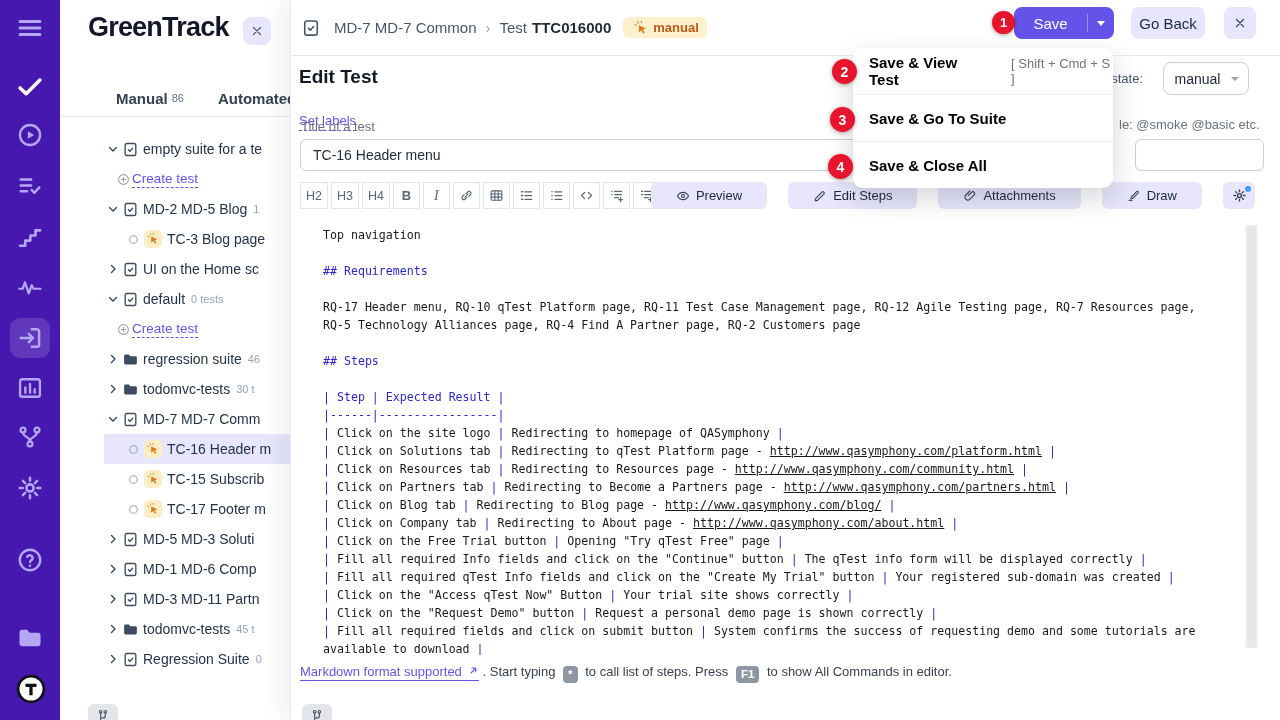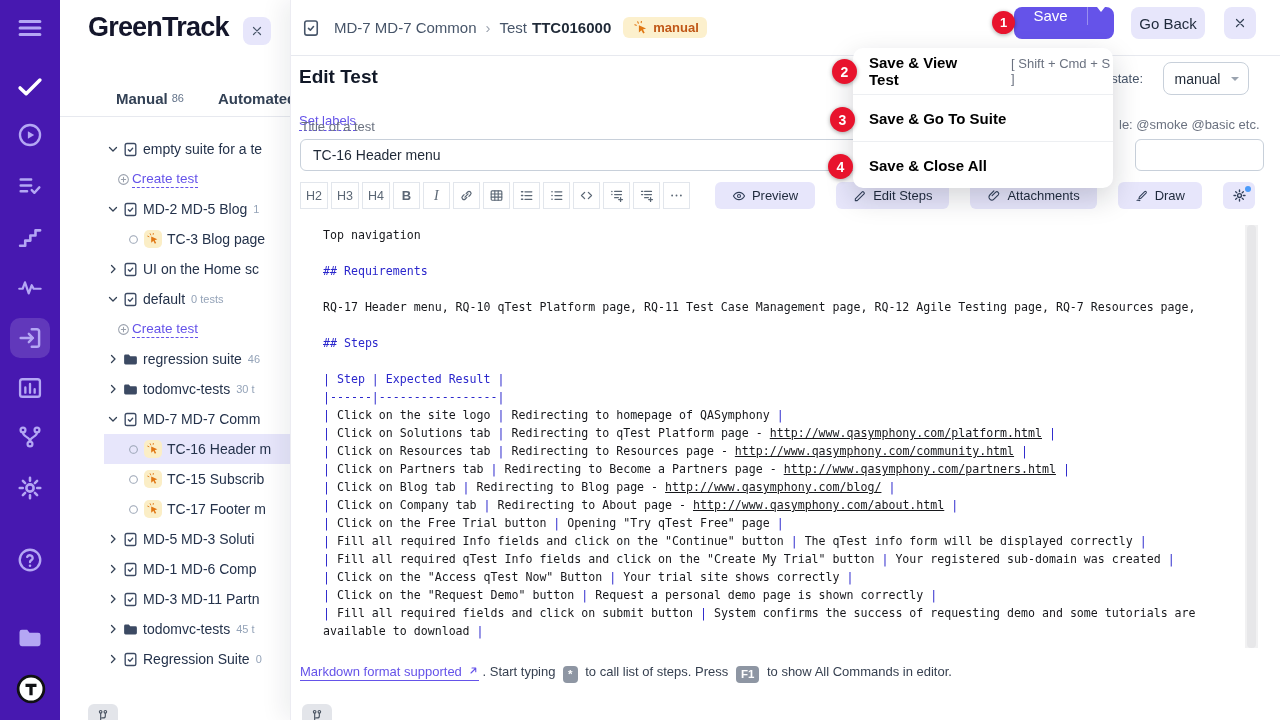--- a/index.html
+++ b/index.html
@@ -67,21 +67,21 @@
 #crumb .icn.doc{width:20px;height:20px;color:#475569}
 .crumb-suite{font-size:15px;color:#475569;margin-left:13px}
 .crumb-sep{font-size:15px;color:#9ca3af;margin:0 9px}
 .crumb-test{font-size:15px;color:#475569}
 .crumb-id{font-size:15px;font-weight:700;color:#1f2937;margin-left:5px}
 .manual-badge{display:flex;align-items:center;margin-left:12px;background:var(--manual-bg);
   border-radius:6px;padding:3px 8px 3px 6px}
 .manual-badge .icn{width:14px;height:14px;color:#e07713}
 .manual-badge span{font-size:13px;font-weight:600;color:var(--manual-text);margin-left:5px}
 #save-btn{position:absolute;left:723px;top:7px;width:100px;height:32px;border-radius:8px;
-  background:var(--accent);display:flex;cursor:pointer}
+  background:var(--accent);display:flex;align-items:center;cursor:pointer}
 #save-btn .lbl{flex:1;text-align:center;color:#fff;font-size:15px}
 #save-btn .vdiv{width:1px;height:18px;background:rgba(255,255,255,.35)}
 #save-btn .caret{width:26px;display:flex;justify-content:center}
 .caret-tri{width:0;height:0;border-left:4.5px solid transparent;border-right:4.5px solid transparent;border-top:5px solid #fff}
 #goback-btn{position:absolute;left:840px;top:7px;width:74px;height:32px;border-radius:8px;background:var(--lavender);
   display:flex;align-items:center;justify-content:center;font-size:15px;color:#1e293b;cursor:pointer}
 #close-btn{position:absolute;left:933px;top:7px;width:32px;height:32px;border-radius:8px;background:var(--lavender);
   display:flex;align-items:center;justify-content:center;color:#334155;cursor:pointer}
 #close-btn .icn{width:12px;height:12px}
 
@@ -101,21 +101,21 @@
   border-top:4.5px solid #9aa3af;margin-right:9px}
 #tags-hint{position:absolute;left:828px;top:117px;font-size:13px;color:#6b7280;white-space:nowrap}
 
 #toolbar-left{position:absolute;left:9px;top:182px;display:flex;gap:3px}
 .tb{height:27px;min-width:27px;padding:0 5px;border:1px solid #e2e6ec;border-radius:0;background:#fff;
   display:flex;align-items:center;justify-content:center;font-size:12.5px;color:#5b6775;cursor:pointer}
 .tb .icn{width:15px;height:15px}
 .tb.bold{font-weight:700;font-size:13px}
 .tb.italic{font-style:italic;font-family:"Liberation Serif",serif;font-size:14px}
 #toolbar-right{position:absolute;right:25px;top:182px;display:flex;gap:21px}
-.tbr{height:27px;padding:0 17px;border-radius:6px;background:var(--lavender);display:flex;align-items:center;
+.tbr{height:27px;padding:0 25px;border-radius:6px;background:var(--lavender);display:flex;align-items:center;
   font-size:13px;color:#1e293b;cursor:pointer;position:relative}
 .tbr .icn{width:14px;height:14px;color:#32405a;margin-right:6px}
 .tbr.icon-only{width:32px;padding:0;justify-content:center}
 .tbr.icon-only .icn{margin:0;width:15px;height:15px}
 .tbr .bluedot{position:absolute;top:4px;right:4px;width:6px;height:6px;border-radius:50%;background:#4b9bfa}
 
 #editor{position:absolute;left:10px;top:226px;width:945px;height:429px;overflow:hidden;
   padding-left:22px;font-family:"DejaVu Sans Mono","Liberation Mono",monospace;font-size:11.6px;cursor:text}
 .ln{height:18px;line-height:18px;white-space:pre}
 .ln .b{color:var(--editor-blue)}
@@ -658,20 +658,21 @@
         <span class="bluedot"></span>
       </div>
     </div>
 
   <div id="editor">
       <div class="ln"><span class="d">Top navigation</span></div>
       <div class="ln"></div>
       <div class="ln"><span class="b">## Requirements</span></div>
       <div class="ln"></div>
       <div class="ln"><span class="d">RQ-17 Header menu, RQ-10 qTest Platform page, RQ-11 Test Case Management page, RQ-12 Agile Testing page, RQ-7 Resources page,</span></div>
+      <div class="ln"><span class="d">RQ-5 Technology Alliances page, RQ-4 Find A Partner page, RQ-2 Customers page</span></div>
       <div class="ln"></div>
       <div class="ln"><span class="b">## Steps</span></div>
       <div class="ln"></div>
       <div class="ln"><span class="b">| Step | Expected Result |</span></div>
       <div class="ln"><span class="b">|------|-----------------|</span></div>
       <div class="ln"><span class="b">| </span><span class="d">Click on the site logo </span><span class="b">| </span><span class="d">Redirecting to homepage of QASymphony </span><span class="b">|</span></div>
       <div class="ln"><span class="b">| </span><span class="d">Click on Solutions tab </span><span class="b">| </span><span class="d">Redirecting to qTest Platform page - </span><span class="u">http://www.qasymphony.com/platform.html</span><span class="b"> |</span></div>
       <div class="ln"><span class="b">| </span><span class="d">Click on Resources tab </span><span class="b">| </span><span class="d">Redirecting to Resources page - </span><span class="u">http://www.qasymphony.com/community.html</span><span class="b"> |</span></div>
       <div class="ln"><span class="b">| </span><span class="d">Click on Partners tab </span><span class="b">| </span><span class="d">Redirecting to Become a Partners page - </span><span class="u">http://www.qasymphony.com/partners.html</span><span class="b"> |</span></div>
       <div class="ln"><span class="b">| </span><span class="d">Click on Blog tab </span><span class="b">| </span><span class="d">Redirecting to Blog page - </span><span class="u">http://www.qasymphony.com/blog/</span><span class="b"> |</span></div>

